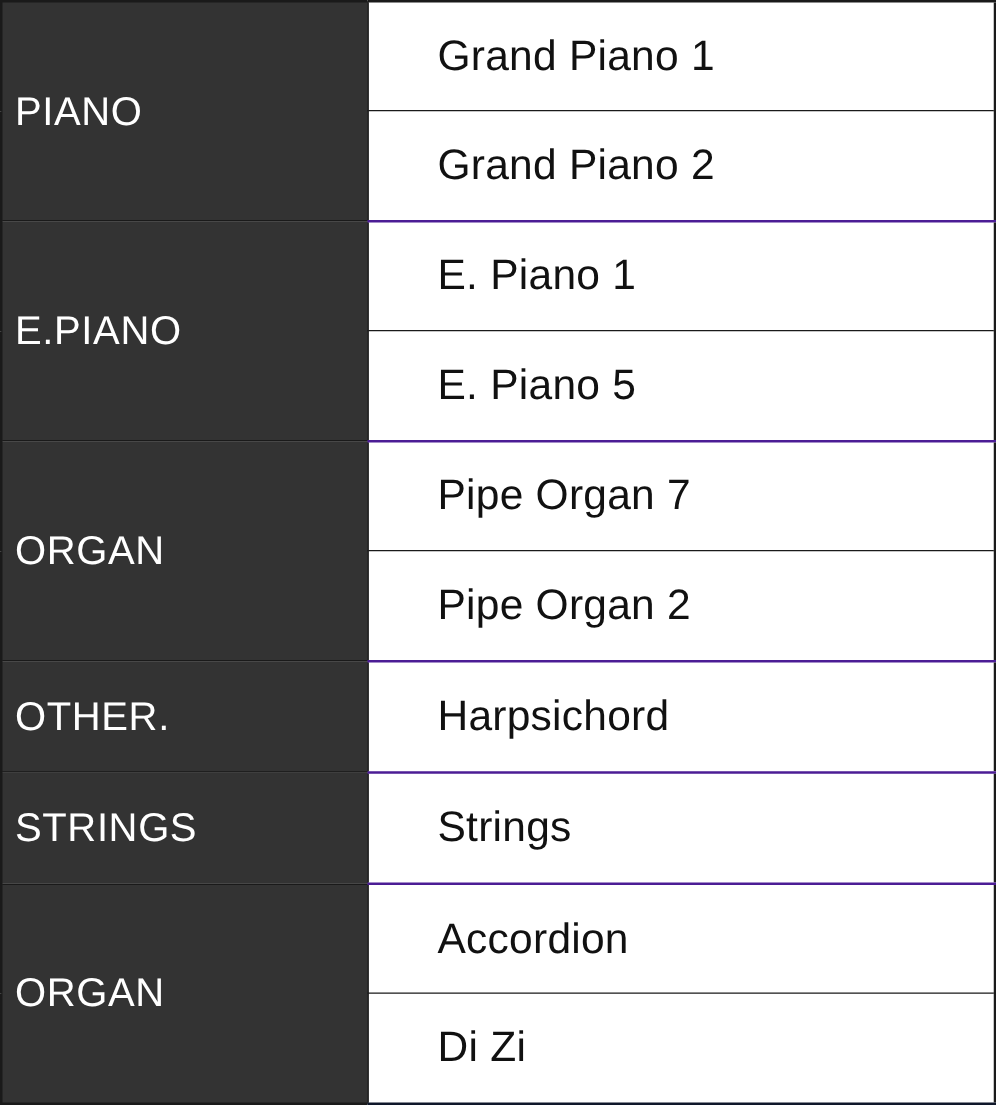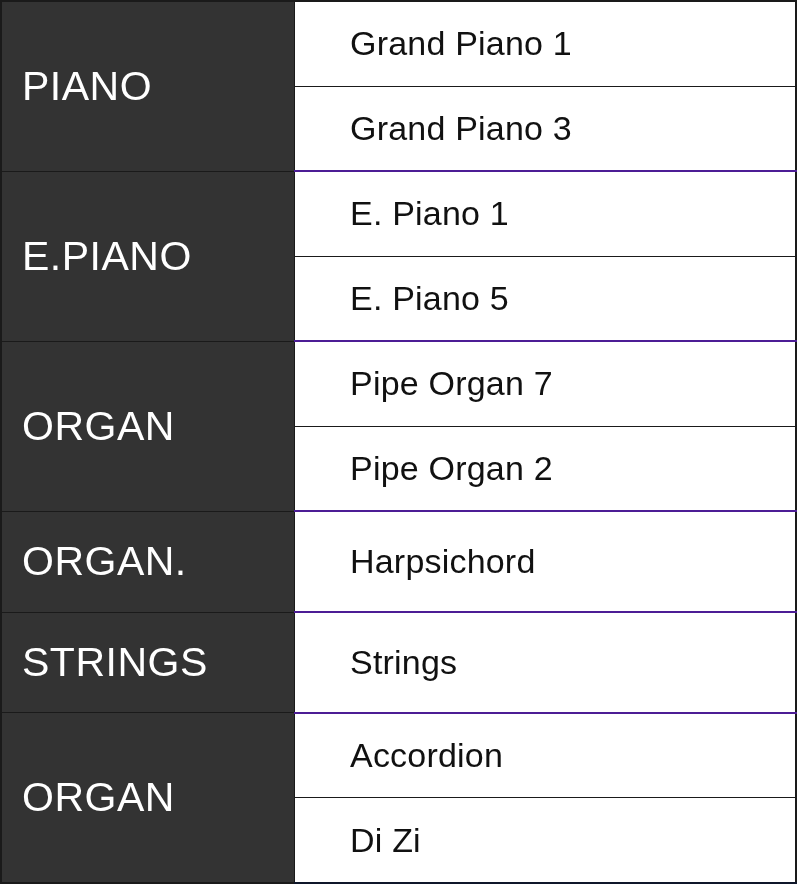--- a/index.html
+++ b/index.html
@@ -30,24 +30,24 @@
     width: 292px;
     background: #333333;
     color: #ffffff;
     border-right: 2px solid #1a1a1a;
     border-top: 2px solid #1a1a1a;
     border-bottom: 2px solid #1a1a1a;
     border-left: none;
   }
   .cat-label {
     display: block;
-    font-size: 41px;
+    font-size: 32px;
     font-weight: 400;
     letter-spacing: 0.5px;
-    padding-left: 20px;
+    padding-left: 10px;
     line-height: 1.1;
   }
   .voice-cell {
     background: #ffffff;
     color: #111111;
     border-left: none;
     border-right: none;
     border-top: 1px solid #1a1a1a;
     border-bottom: 1px solid #1a1a1a;
   }
@@ -72,21 +72,21 @@
     <tr class="row-first group-start">
       <td class="cat-cell" rowspan="2">
         <span class="cat-label">PIANO</span>
       </td>
       <td class="voice-cell">
         <span class="voice-label">Grand Piano 1</span>
       </td>
     </tr>
     <tr>
       <td class="voice-cell">
-        <span class="voice-label">Grand Piano 3</span>
+        <span class="voice-label">Grand Piano 2</span>
       </td>
     </tr>
 
     <tr class="group-start">
       <td class="cat-cell" rowspan="2">
         <span class="cat-label">E.PIANO</span>
       </td>
       <td class="voice-cell">
         <span class="voice-label">E. Piano 1</span>
       </td>
@@ -106,21 +106,21 @@
       </td>
     </tr>
     <tr>
       <td class="voice-cell">
         <span class="voice-label">Pipe Organ 2</span>
       </td>
     </tr>
 
     <tr class="group-start">
       <td class="cat-cell">
-        <span class="cat-label">ORGAN.</span>
+        <span class="cat-label">OTHER.</span>
       </td>
       <td class="voice-cell">
         <span class="voice-label">Harpsichord</span>
       </td>
     </tr>
 
     <tr class="group-start">
       <td class="cat-cell">
         <span class="cat-label">STRINGS</span>
       </td>

